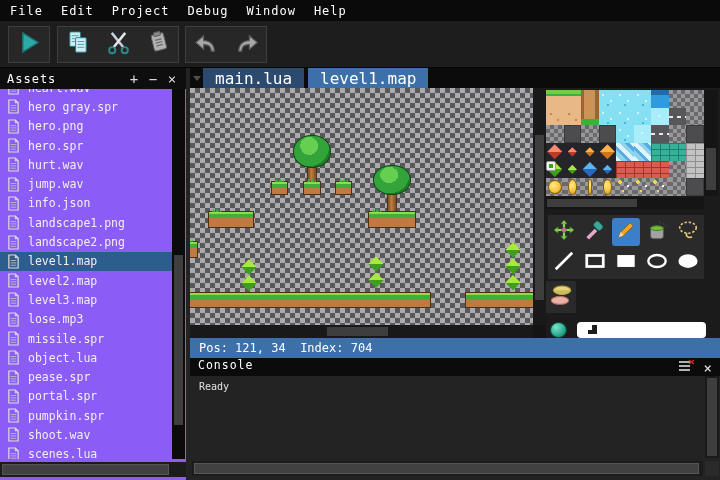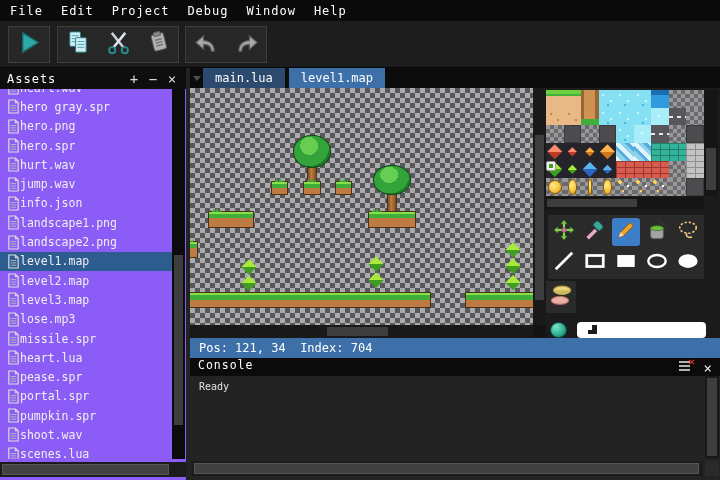--- a/index.html
+++ b/index.html
@@ -22,37 +22,37 @@
 
   
   .assets{position:absolute;left:0;top:68px;width:186px;height:412px;background:#8b5cf6;}
   .assets-header{position:absolute;left:0;top:0;right:0;height:21px;display:flex;align-items:center;
                  padding:0 7px;background:#0e0e0e;}
   .assets-title{color:#fff;font-size:12px;letter-spacing:1px;}
   .assets-hbtns{margin-left:auto;display:flex;gap:5px;}
   .assets-hbtn{color:#ddd;font-size:14px;width:14px;text-align:center;line-height:14px;cursor:default;}
   .alist{position:absolute;left:0;top:21px;width:172px;bottom:21px;overflow:hidden;}
   .alist-inner{position:relative;top:-11px;}
-  .arow{height:19.3px;display:flex;align-items:center;padding-left:7px;color:#f0f0f0;
+  .arow{height:19.3px;display:flex;align-items:center;gap:8px;padding-left:7px;color:#f0f0f0;
         font-size:11.5px;white-space:nowrap;}
   .arow.selected{background:#2d5c8f;}
   .arow svg{flex:0 0 auto;}
   .a-vscroll{position:absolute;right:1px;top:21px;width:13px;bottom:21px;background:#0b0b0b;}
   .a-vthumb{position:absolute;left:2px;width:9px;top:166px;height:170px;background:#3e3e3e;}
   .a-hscroll{position:absolute;left:0;bottom:3px;width:186px;height:15px;background:#1c1c1c;}
   .a-hthumb{position:absolute;left:2px;right:17px;top:2px;bottom:2px;background:#414141;border:1px solid #555;}
   .splitter{position:absolute;left:186px;top:68px;width:4px;height:412px;background:#232323;}
 
   
   .tabbar{position:absolute;left:190px;top:68px;width:530px;height:20px;background:#0b0b0b;
           display:flex;align-items:stretch;}
   .tab-dd{width:13px;display:flex;align-items:center;justify-content:center;}
   .tab-dd i{width:0;height:0;border-left:4px solid transparent;border-right:4px solid transparent;
             border-top:5px solid #4f4f4f;}
-  .tab{display:flex;align-items:center;padding:0 12px;margin-right:4px;color:#fff;font-size:12px;
+  .tab{display:flex;align-items:center;padding:0 12px;margin-right:4px;color:#fff;font-size:16px;
        white-space:nowrap;cursor:default;}
   .tab.active{background:#3d70a8;}
   .tab.inactive{background:#2b4a6e;}
 
   
   .checker{background-color:#ababad;
     background-image:linear-gradient(45deg,#58585b 25%,transparent 25%,transparent 75%,#58585b 75%),
                      linear-gradient(45deg,#58585b 25%,transparent 25%,transparent 75%,#58585b 75%);
     background-size:10px 10px;background-position:0 0,5px 5px;}
   .canvas{position:absolute;left:190px;top:88px;width:343px;height:237px;overflow:hidden;}
@@ -439,21 +439,21 @@
           <div class="arow">
             <svg viewBox="0 0 14 16" width="13" height="15">
               <path d="M2 1h7l3 3v11H2z" fill="none" stroke="#dcdcdc" stroke-width="1.3"></path>
               <path d="M9 1v3h3" fill="none" stroke="#dcdcdc" stroke-width="1.1"></path>
               <g stroke="#bdbdbd" stroke-width="1">
                 <line x1="4" y1="7" x2="10" y2="7"></line>
                 <line x1="4" y1="9.5" x2="10" y2="9.5"></line>
                 <line x1="4" y1="12" x2="10" y2="12"></line>
               </g>
             </svg>
-            <span>heart.lua</span>
+            <span>object.lua</span>
           </div>
           <div class="arow">
             <svg viewBox="0 0 14 16" width="13" height="15">
               <path d="M2 1h7l3 3v11H2z" fill="none" stroke="#dcdcdc" stroke-width="1.3"></path>
               <path d="M9 1v3h3" fill="none" stroke="#dcdcdc" stroke-width="1.1"></path>
               <g stroke="#bdbdbd" stroke-width="1">
                 <line x1="4" y1="7" x2="10" y2="7"></line>
                 <line x1="4" y1="9.5" x2="10" y2="9.5"></line>
                 <line x1="4" y1="12" x2="10" y2="12"></line>
               </g>

